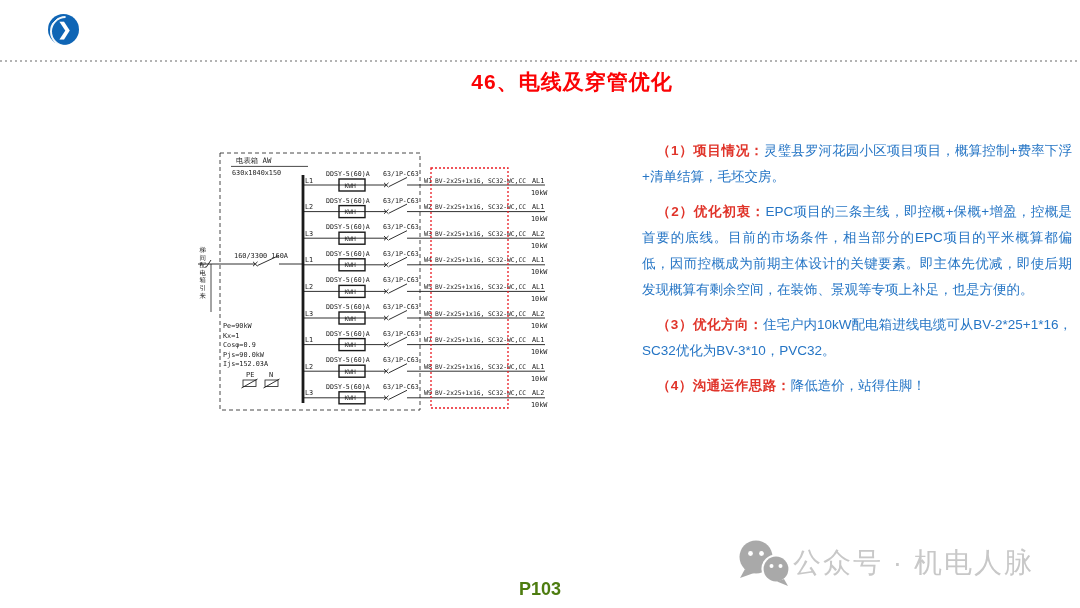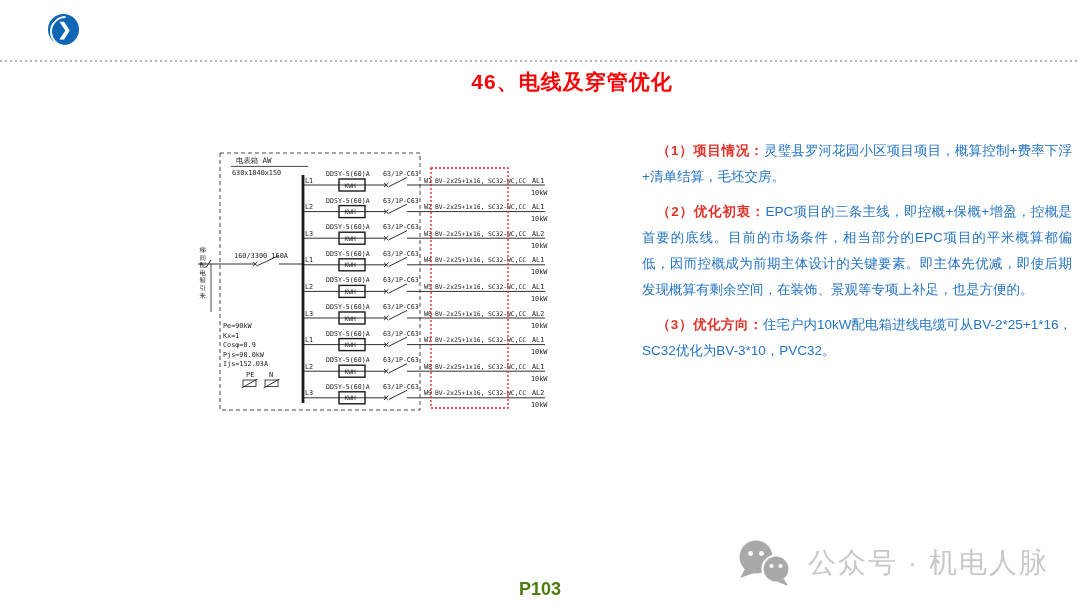--- a/index.html
+++ b/index.html
@@ -44,21 +44,21 @@
   
   .case{position:absolute;left:642px;top:138px;width:430px;}
   .cheading{text-align:center;font-size:13.5px;font-weight:bold;color:#1565c0;margin-bottom:13px;}
   .para{font-size:13.5px;line-height:26px;color:var(--body-blue);text-align:justify;
         text-indent:1.1em;margin-bottom:9px;}
   .plabel{color:var(--label-red);font-weight:bold;letter-spacing:.5px;}
 
   
   .pagenum{position:absolute;left:0;bottom:8px;width:1080px;text-align:center;
            font-size:18px;font-weight:bold;color:#4d7c0f;}
-  .watermark{position:absolute;left:735px;top:538px;display:flex;align-items:center;gap:15px;}
+  .watermark{position:absolute;left:735px;top:538px;display:flex;align-items:center;}
   .wm-text{font-size:28px;color:var(--wm-gray);letter-spacing:2px;white-space:nowrap;}
 </style>
 </head>
 <body>
 
 <div class="slide">
 
   <div class="hdr">
     <span class="hicon">
         <span class="chev">❯</span>
@@ -233,20 +233,21 @@
   </div>
 
   <div class="case">
     <div id="case-paras">
   <p class="para"><span class="plabel">（1）项目情况：</span><span class="ptext">灵璧县罗河花园小区项目项目，概算控制+费率下浮+清单结算，毛坯交房。</span></p>
 
   <p class="para"><span class="plabel">（2）优化初衷：</span><span class="ptext">EPC项目的三条主线，即控概+保概+增盈，控概是首要的底线。目前的市场条件，相当部分的EPC项目的平米概算都偏低，因而控概成为前期主体设计的关键要素。即主体先优减，即使后期发现概算有剩余空间，在装饰、景观等专项上补足，也是方便的。</span></p>
 
   <p class="para"><span class="plabel">（3）优化方向：</span><span class="ptext">住宅户内10kW配电箱进线电缆可从BV-2*25+1*16，SC32优化为BV-3*10，PVC32。</span></p>
 
+  <p class="para"><span class="plabel">（4）沟通运作思路：</span><span class="ptext">降低造价，站得住脚！</span></p>
 </div>
   </div>
 
   <div class="pagenum">P103</div>
 
   <div class="watermark">
     <svg width="58" height="50" viewBox="0 0 58 50">
       <circle cx="21" cy="19" r="16.5" fill="var(--wm-icon)"></circle>
       <polygon points="10,31 5,40 19,35" fill="var(--wm-icon)"></polygon>
       <circle cx="15.5" cy="15.5" r="2.4" fill="#fff"></circle>

